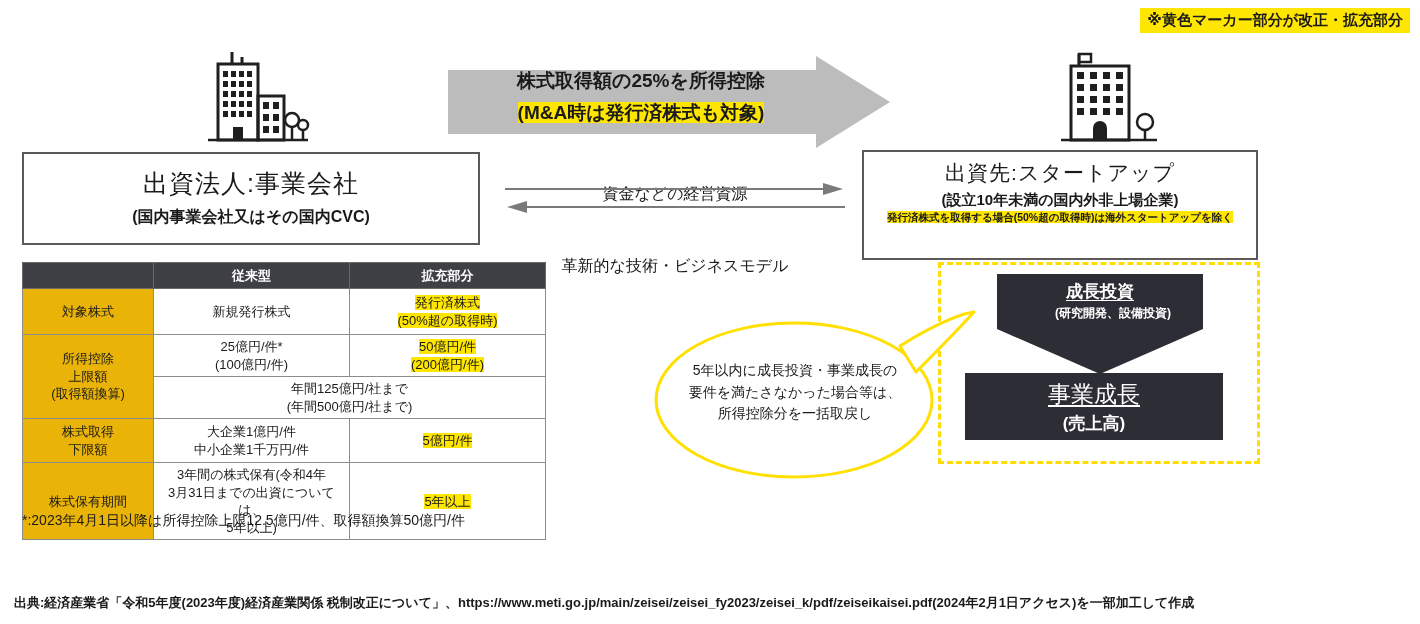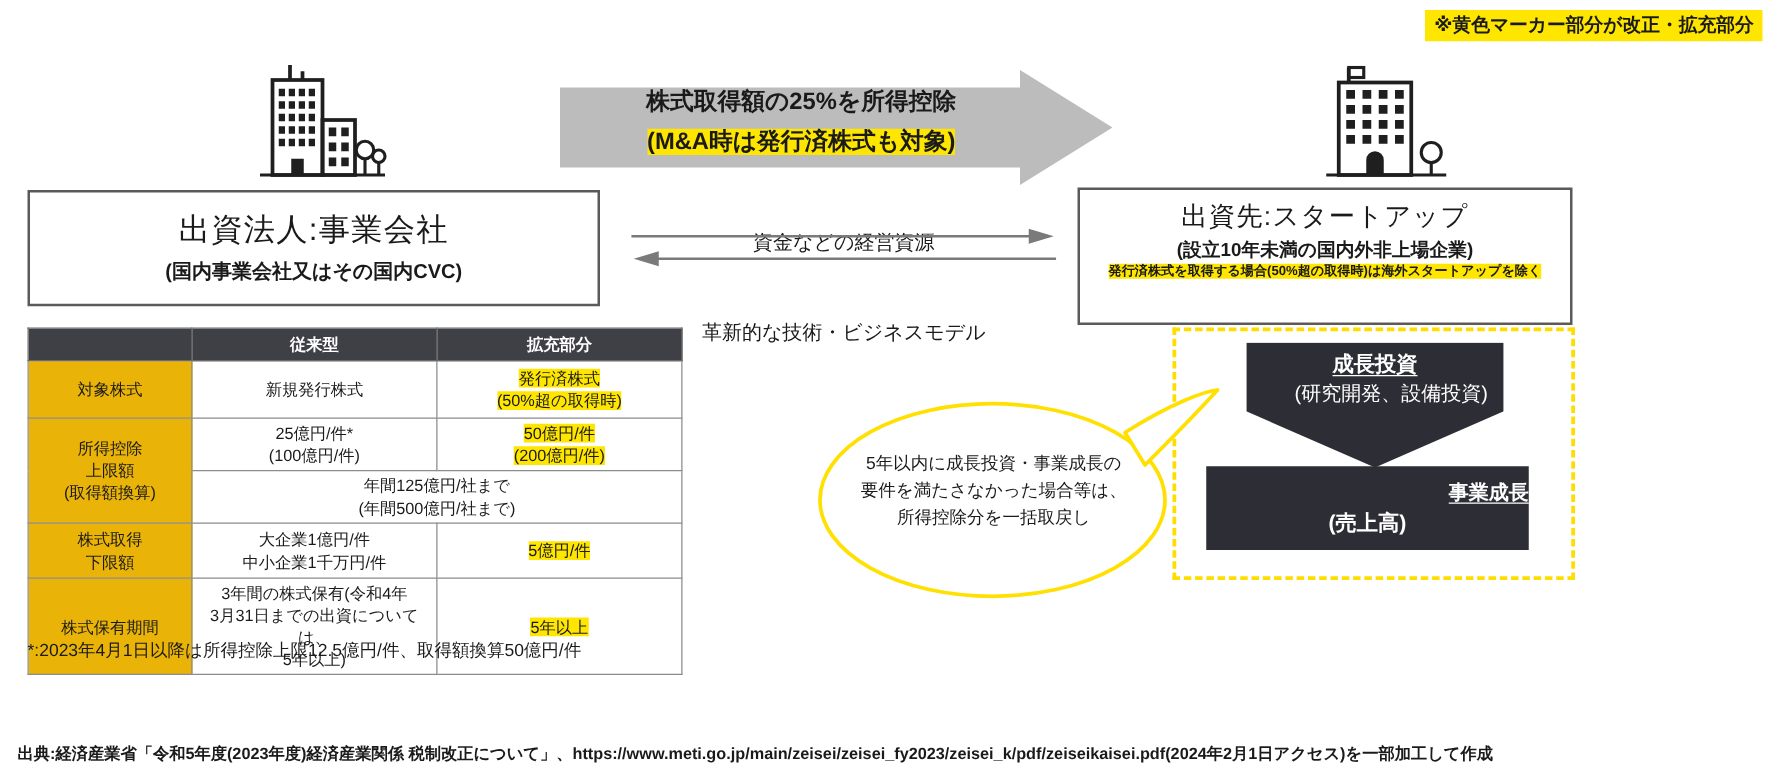--- a/index.html
+++ b/index.html
@@ -39,24 +39,24 @@
       text-align:center; vertical-align:middle; padding:3px 4px; line-height:1.35; }
   .cmp-table thead th { background:#3f3f46; color:#ffffff; font-weight:bold; height:26px; border-color:#6a6a6a; }
   .cmp-table .row-label { background:#eab308; }
 
   .footnote { left:22px; top:512px; font-size:14px; }
 
   .dashed-box { left:938px; top:262px; width:322px; height:202px; border:3px dashed #FFDD00; }
   .down-arrow { position:absolute; left:56px; top:9px; width:206px; height:100px; background:#2d2d35;
       clip-path:polygon(0 0, 100% 0, 100% 55%, 50% 100%, 0 55%); color:#fff; text-align:center; }
   .down-arrow .l1 { font-size:17px; font-weight:bold; margin-top:6px; }
-  .down-arrow .l2 { font-size:16px; font-weight:normal; margin-top:2px;margin-left:26px; }
+  .down-arrow .l2 { font-size:12px; font-weight:bold; margin-top:2px;margin-left:26px; }
   .result-box { position:absolute; left:24px; top:108px; width:258px; height:67px; background:#2d2d35;
       color:#fff; text-align:center; display:flex; flex-direction:column; justify-content:center; }
-  .result-box .l1 { font-size:16px; font-weight:bold;text-align:right; }
+  .result-box .l1 { font-size:23px; font-weight:normal; }
   .result-box .l2 { font-size:17px; font-weight:bold; margin-top:2px; }
 
   .bubble { left:652px; top:308px; width:330px; height:175px; }
   .bubble svg { position:absolute; left:0; top:0; }
   .bubble-text { position:absolute; left:26px; top:52px; width:234px; text-align:center;
       font-size:14px; line-height:1.55; }
 
   .source { left:14px; top:594px; width:1396px; font-size:13px; font-weight:bold; }
 </style>
 </head>

